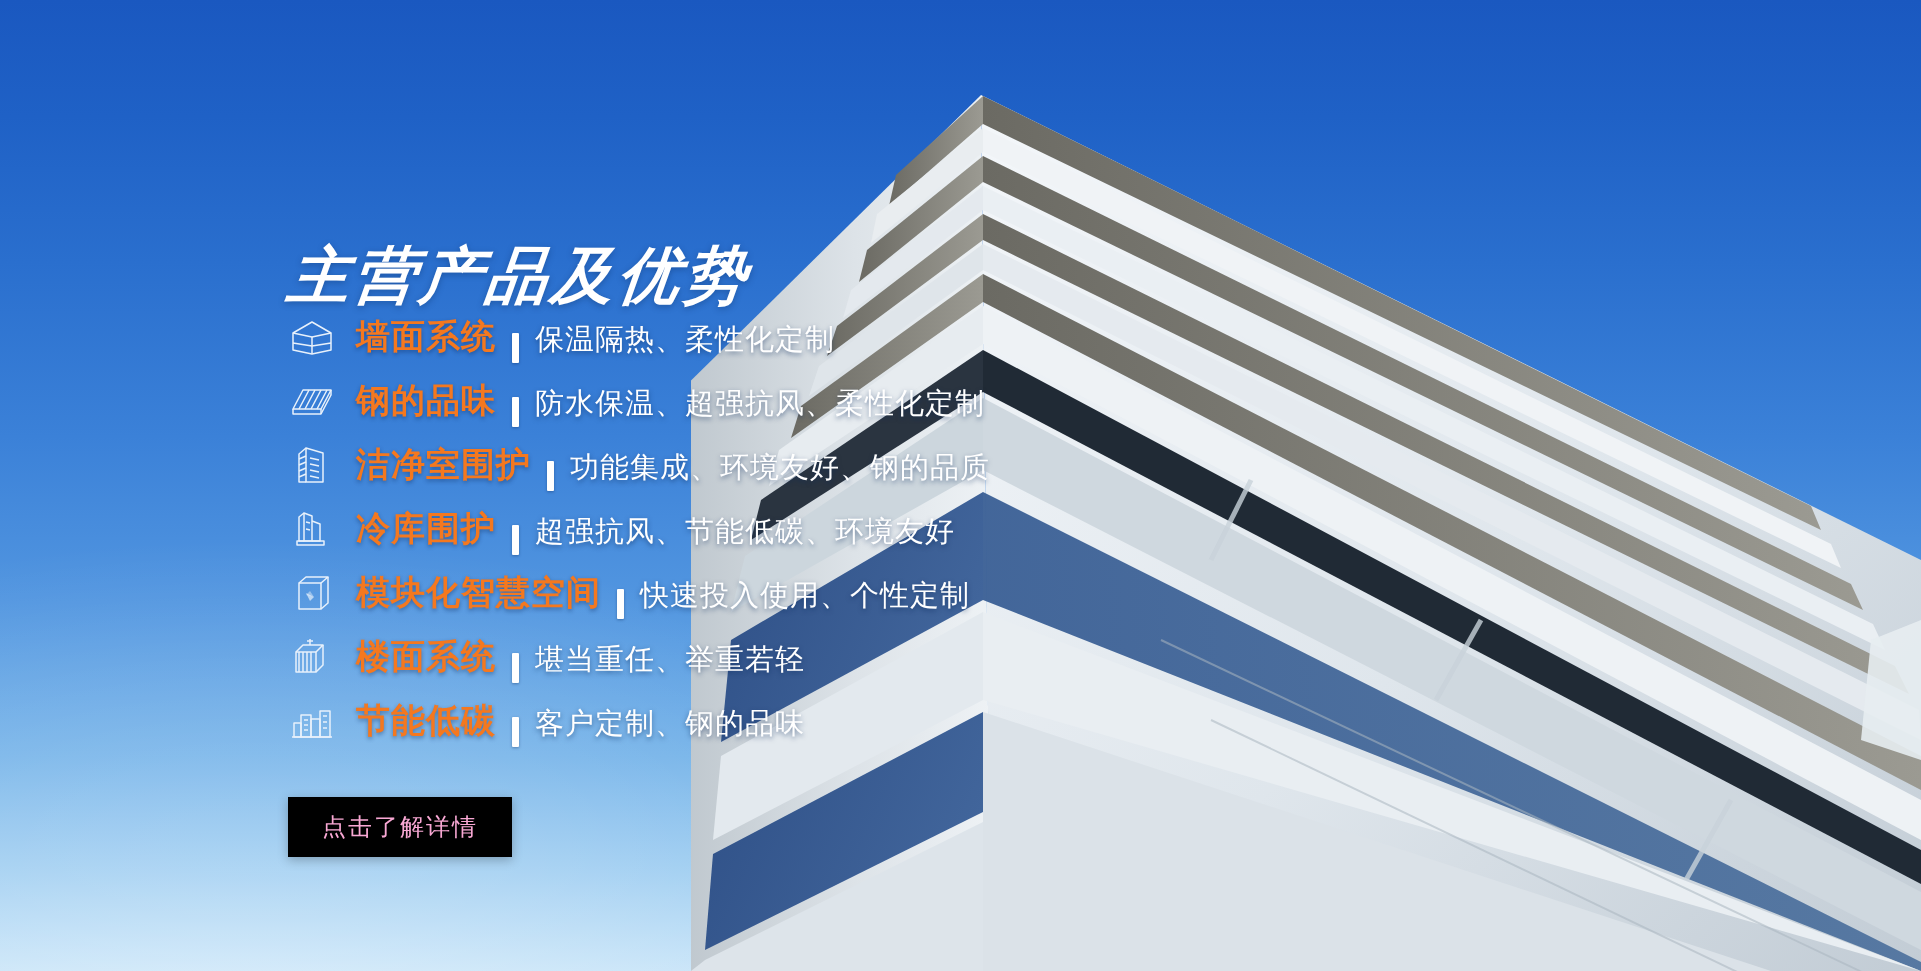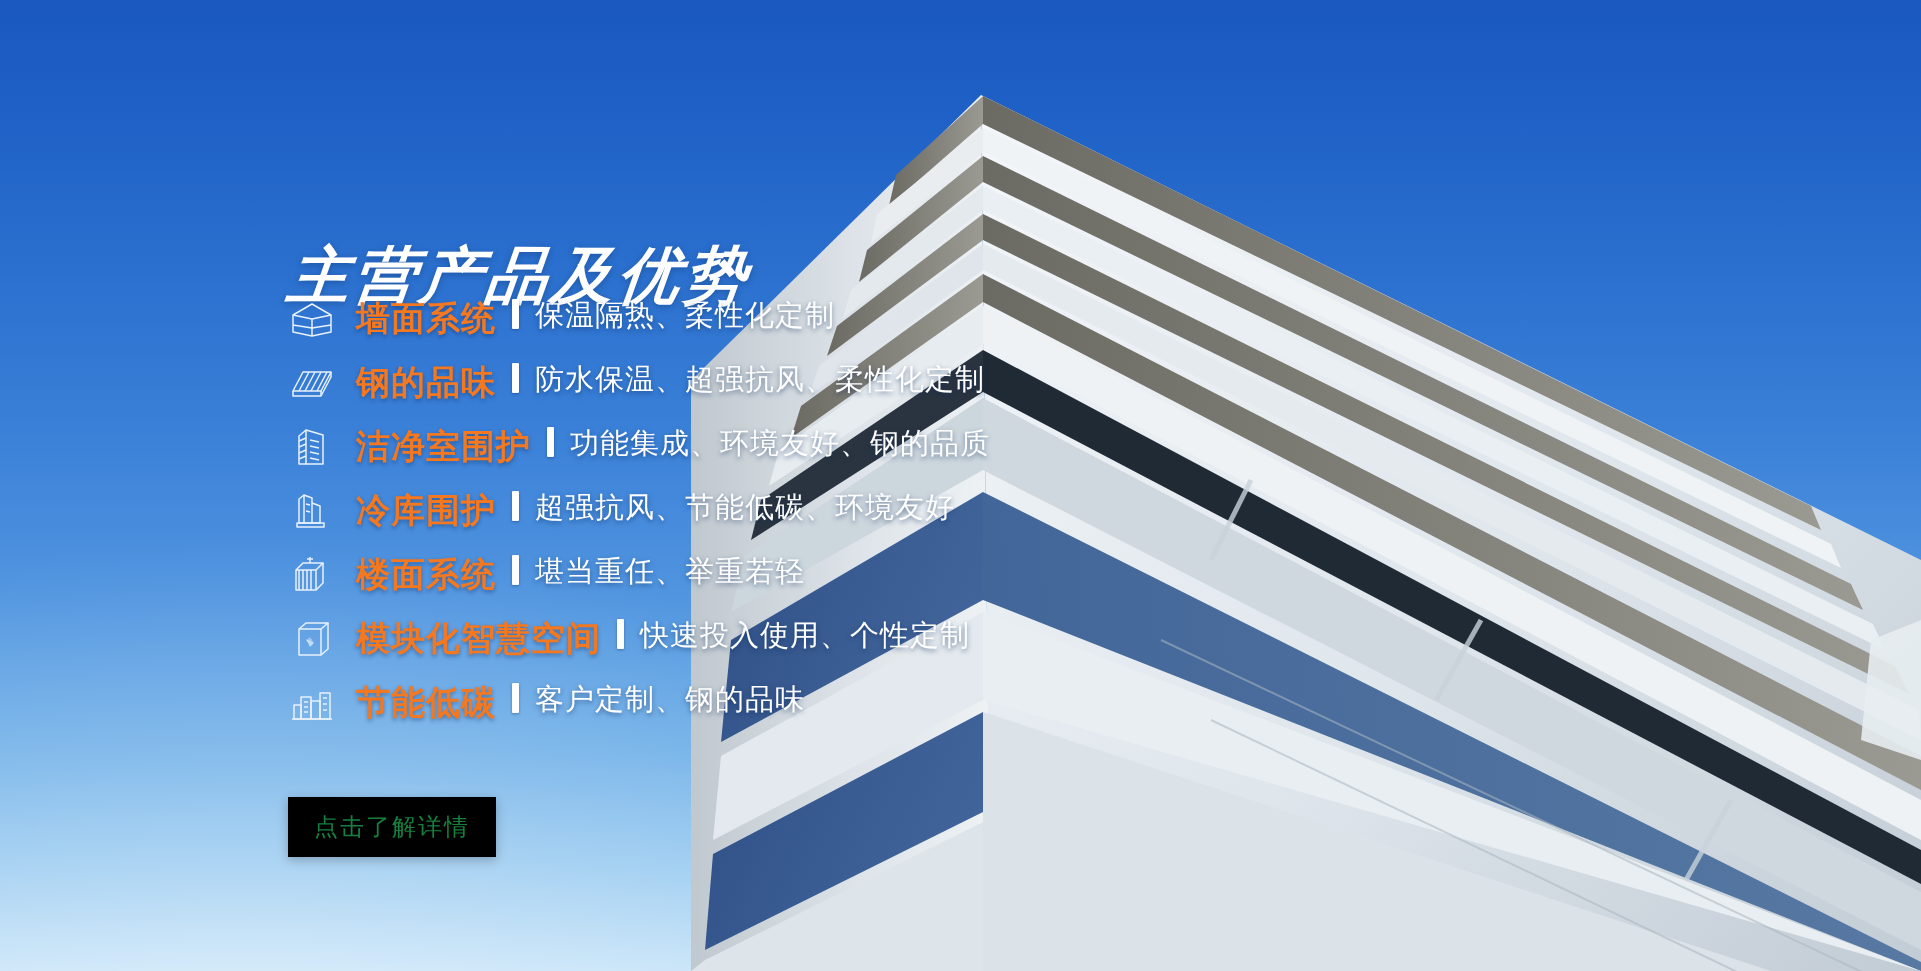--- a/index.html
+++ b/index.html
@@ -45,21 +45,21 @@
     font-weight:bold;color:#ffffff;
     letter-spacing:4px;
     font-style:italic;
     transform:skewX(-6deg);
     text-shadow:0 2px 6px rgba(10,40,90,.35);
     white-space:nowrap;
   }
 
   .list{position:absolute;left:286px;top:296px;width:820px;}
   .row{
-    display:flex;align-items:flex-start;
+    display:flex;align-items:flex-end;
     height:64px;
     white-space:nowrap;
   }
   .row-icon{
     width:52px;height:46px;flex:0 0 52px;
     display:flex;align-items:center;justify-content:center;
     margin-right:18px;
   }
   .row-icon svg{display:block;}
   .row-name{
@@ -75,23 +75,23 @@
     position:relative;top:3px;
   }
   .row-desc{
     font-size:29px;color:#ffffff;letter-spacing:1px;
     text-shadow:0 2px 5px rgba(10,40,90,.55);
   }
 
   .cta{
     position:absolute;left:288px;top:797px;
     display:inline-flex;align-items:center;justify-content:center;
-    background:#000000;color:#15803d;
+    background:#000000;color:#f9a8d4;
     font-size:24px;letter-spacing:2px;
-    padding:14px 26px;
+    padding:14px 34px;
     border:none;cursor:pointer;
     box-shadow:0 3px 10px rgba(0,0,0,.25);
   }
 </style>
 </head>
 <body>
 
 <div class="banner">
 
   <div class="sky"></div>
@@ -241,46 +241,46 @@
             <path d="M16 14 L20 15 M16 21 L20 22"></path>
           </svg>
         </span>
         <span class="row-name">冷库围护</span>
         <span class="row-sep"></span>
         <span class="row-desc">超强抗风、节能低碳、环境友好</span>
       </div>
 
       <div class="row">
         <span class="row-icon">
+          <svg width="42" height="42" viewBox="0 0 42 42" fill="none" stroke="#e8f1fb" stroke-width="1.5" stroke-linejoin="round">
+            <path d="M8 11 L8 37 L30 37 L30 11 Z"></path>
+            <path d="M8 11 L15 5 L37 5 L30 11"></path>
+            <path d="M37 5 L37 31 L30 37"></path>
+            <path d="M15 21 L23 25 L19 29 Z" fill="#e8f1fb" opacity="0.7" stroke="none"></path>
+            <path d="M23 25 L19 19 L15 23 Z" fill="#e8f1fb" opacity="0.45" stroke="none"></path>
+          </svg>
+        </span>
+        <span class="row-name">模块化智慧空间</span>
+        <span class="row-sep"></span>
+        <span class="row-desc">快速投入使用、个性定制</span>
+      </div>
+
+      <div class="row">
+        <span class="row-icon">
           <svg width="44" height="42" viewBox="0 0 44 42" fill="none" stroke="#e8f1fb" stroke-width="1.5" stroke-linejoin="round">
             <path d="M6 16 L6 36 L26 36 L26 16 Z"></path>
             <path d="M6 16 L13 9 L33 9 L26 16"></path>
             <path d="M33 9 L33 29 L26 36"></path>
             <path d="M9 16 L9 36 M13 16 L13 36 M17 16 L17 36 M21 16 L21 36"></path>
             <path d="M20 3 L20 9 M17 5 L23 5"></path>
           </svg>
         </span>
         <span class="row-name">楼面系统</span>
         <span class="row-sep"></span>
         <span class="row-desc">堪当重任、举重若轻</span>
-      </div>
-
-      <div class="row">
-        <span class="row-icon">
-          <svg width="42" height="42" viewBox="0 0 42 42" fill="none" stroke="#e8f1fb" stroke-width="1.5" stroke-linejoin="round">
-            <path d="M8 11 L8 37 L30 37 L30 11 Z"></path>
-            <path d="M8 11 L15 5 L37 5 L30 11"></path>
-            <path d="M37 5 L37 31 L30 37"></path>
-            <path d="M15 21 L23 25 L19 29 Z" fill="#e8f1fb" opacity="0.7" stroke="none"></path>
-            <path d="M23 25 L19 19 L15 23 Z" fill="#e8f1fb" opacity="0.45" stroke="none"></path>
-          </svg>
-        </span>
-        <span class="row-name">模块化智慧空间</span>
-        <span class="row-sep"></span>
-        <span class="row-desc">快速投入使用、个性定制</span>
       </div>
 
       <div class="row">
         <span class="row-icon">
           <svg width="46" height="40" viewBox="0 0 46 40" fill="none" stroke="#e8f1fb" stroke-width="1.5" stroke-linejoin="round">
             <path d="M5 36 L5 22 L12 22 L12 36 Z"></path>
             <path d="M12 36 L12 14 L22 14 L22 36 Z"></path>
             <path d="M22 36 L22 18 L31 18 L31 36 Z"></path>
             <path d="M31 36 L31 10 L41 10 L41 36 Z"></path>
             <path d="M3 36 L43 36"></path>

